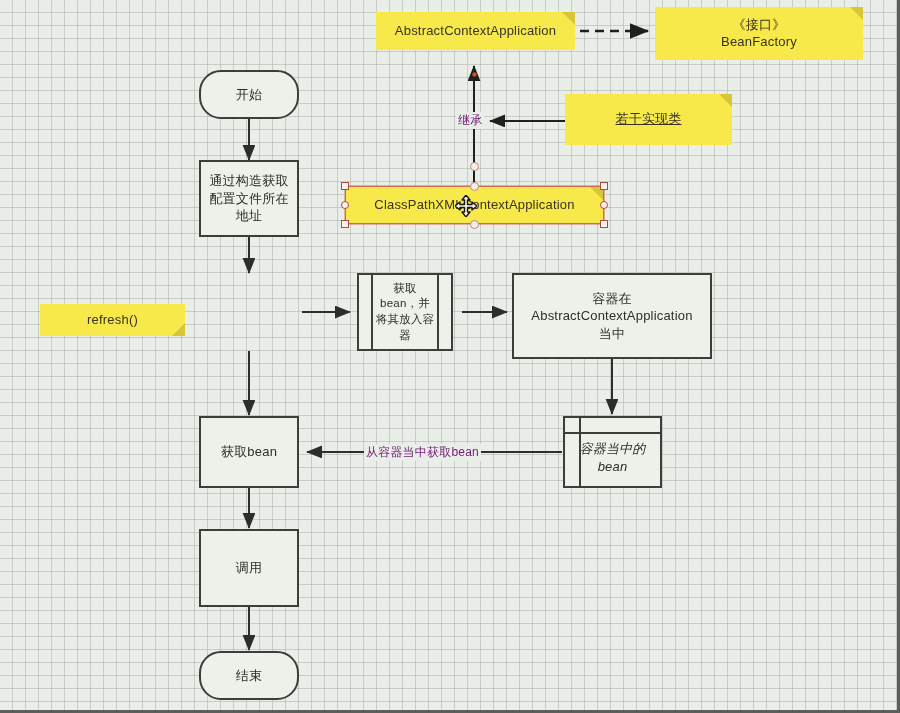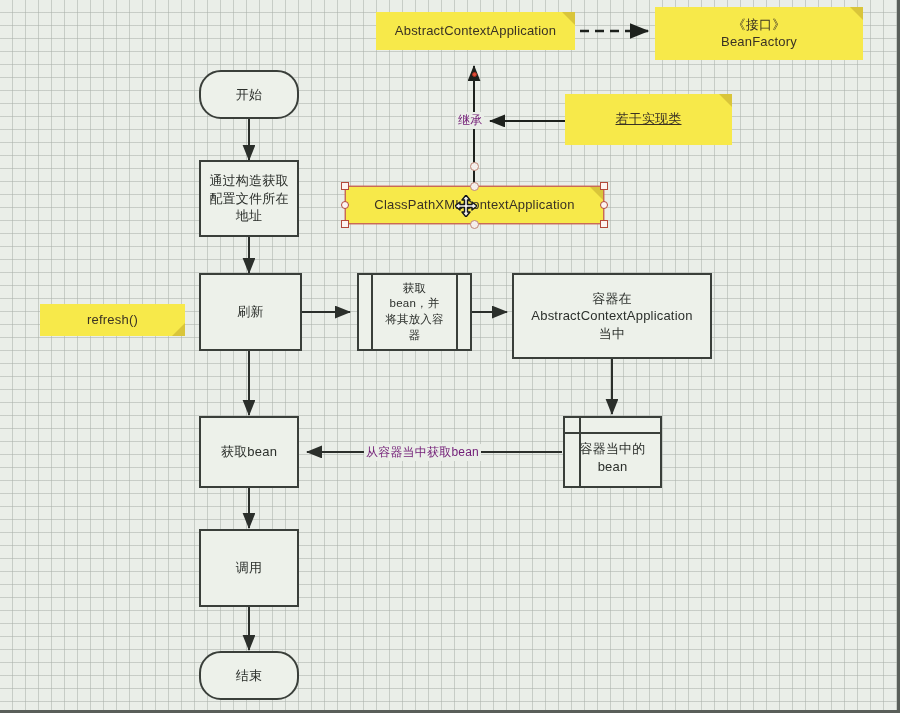--- a/index.html
+++ b/index.html
@@ -68,21 +68,21 @@
     position: absolute;
     top: -2px; bottom: -2px; left: 14px;
     border-left: 2px solid #3a3f3a;
   }
   .storage::after {
     content: "";
     position: absolute;
     left: -2px; right: -2px; top: 14px;
     border-top: 2px solid #3a3f3a;
   }
-  .storage .node-label { margin-top: 12px; }
+  .storage .node-label { margin-top: 12px; font-style: italic; }
 
   
   .note {
     position: absolute;
     box-sizing: border-box;
     background: #f7e94a;
     display: flex;
     align-items: center;
     justify-content: center;
     text-align: center;
@@ -206,25 +206,22 @@
   </div>
 
   <div class="node" style="left:199px; top:160px; width:100px; height:77px;">
     <span class="node-label">
       <span>通过构造获取</span><br>
       <span>配置文件所在</span><br>
       <span>地址</span>
     </span>
   </div>
 
-  <div class="node" style="left:199px; top:273px; width:103px; height:78px;">
-    <span class="node-label">刷新</span>
-  </div>
-
-  <div class="node predef" style="left:357px; top:273px; width:115px; height:78px; font-size:11.5px;">
+
+  <div class="node predef" style="left:357px; top:273px; width:96px; height:78px; font-size:11.5px;">
     <span class="node-label">
       <span>获取</span><br>
       <span>bean，并</span><br>
       <span>将其放入容</span><br>
       <span>器</span>
     </span>
   </div>
 
   <div class="node" style="left:512px; top:273px; width:200px; height:86px;">
     <span class="node-label">

